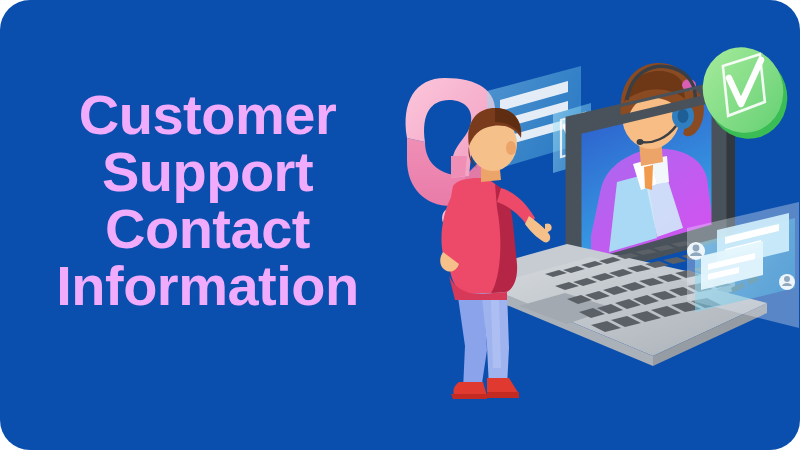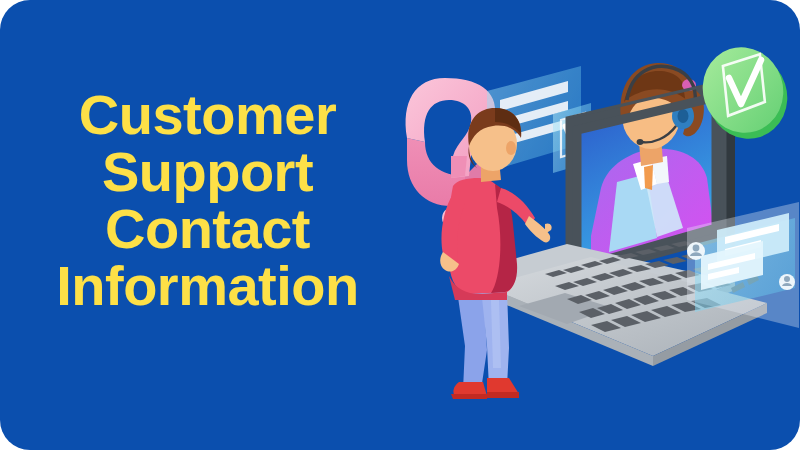--- a/index.html
+++ b/index.html
@@ -1,21 +1,21 @@
 <!DOCTYPE html>
 <html><head>
 <meta charset="utf-8">
 <style>
   html,body{margin:0;padding:0;background:#ffffff;}
   body{width:800px;height:450px;overflow:hidden;font-family:"Liberation Sans",sans-serif;}
   #banner{position:relative;width:800px;height:450px;box-sizing:border-box;background:#ffffff;}
   #card{position:absolute;left:0;top:0;width:800px;height:450px;border-radius:30px;overflow:hidden;background:#0b4fae;}
   #headline{
     position:absolute;left:10px;top:86px;width:395px;
-    text-align:center;color:#fde047;
+    text-align:center;color:#f0abfc;
     font-family:"Liberation Sans",sans-serif;
     font-weight:bold;font-size:56px;line-height:57px;
     letter-spacing:-0.5px;
     white-space:pre-line;
   }
   #art{position:absolute;left:395px;top:38px;width:405px;height:385px;}
   #art svg{display:block;width:100%;height:100%;}
 </style>
 </head>
 <body>

